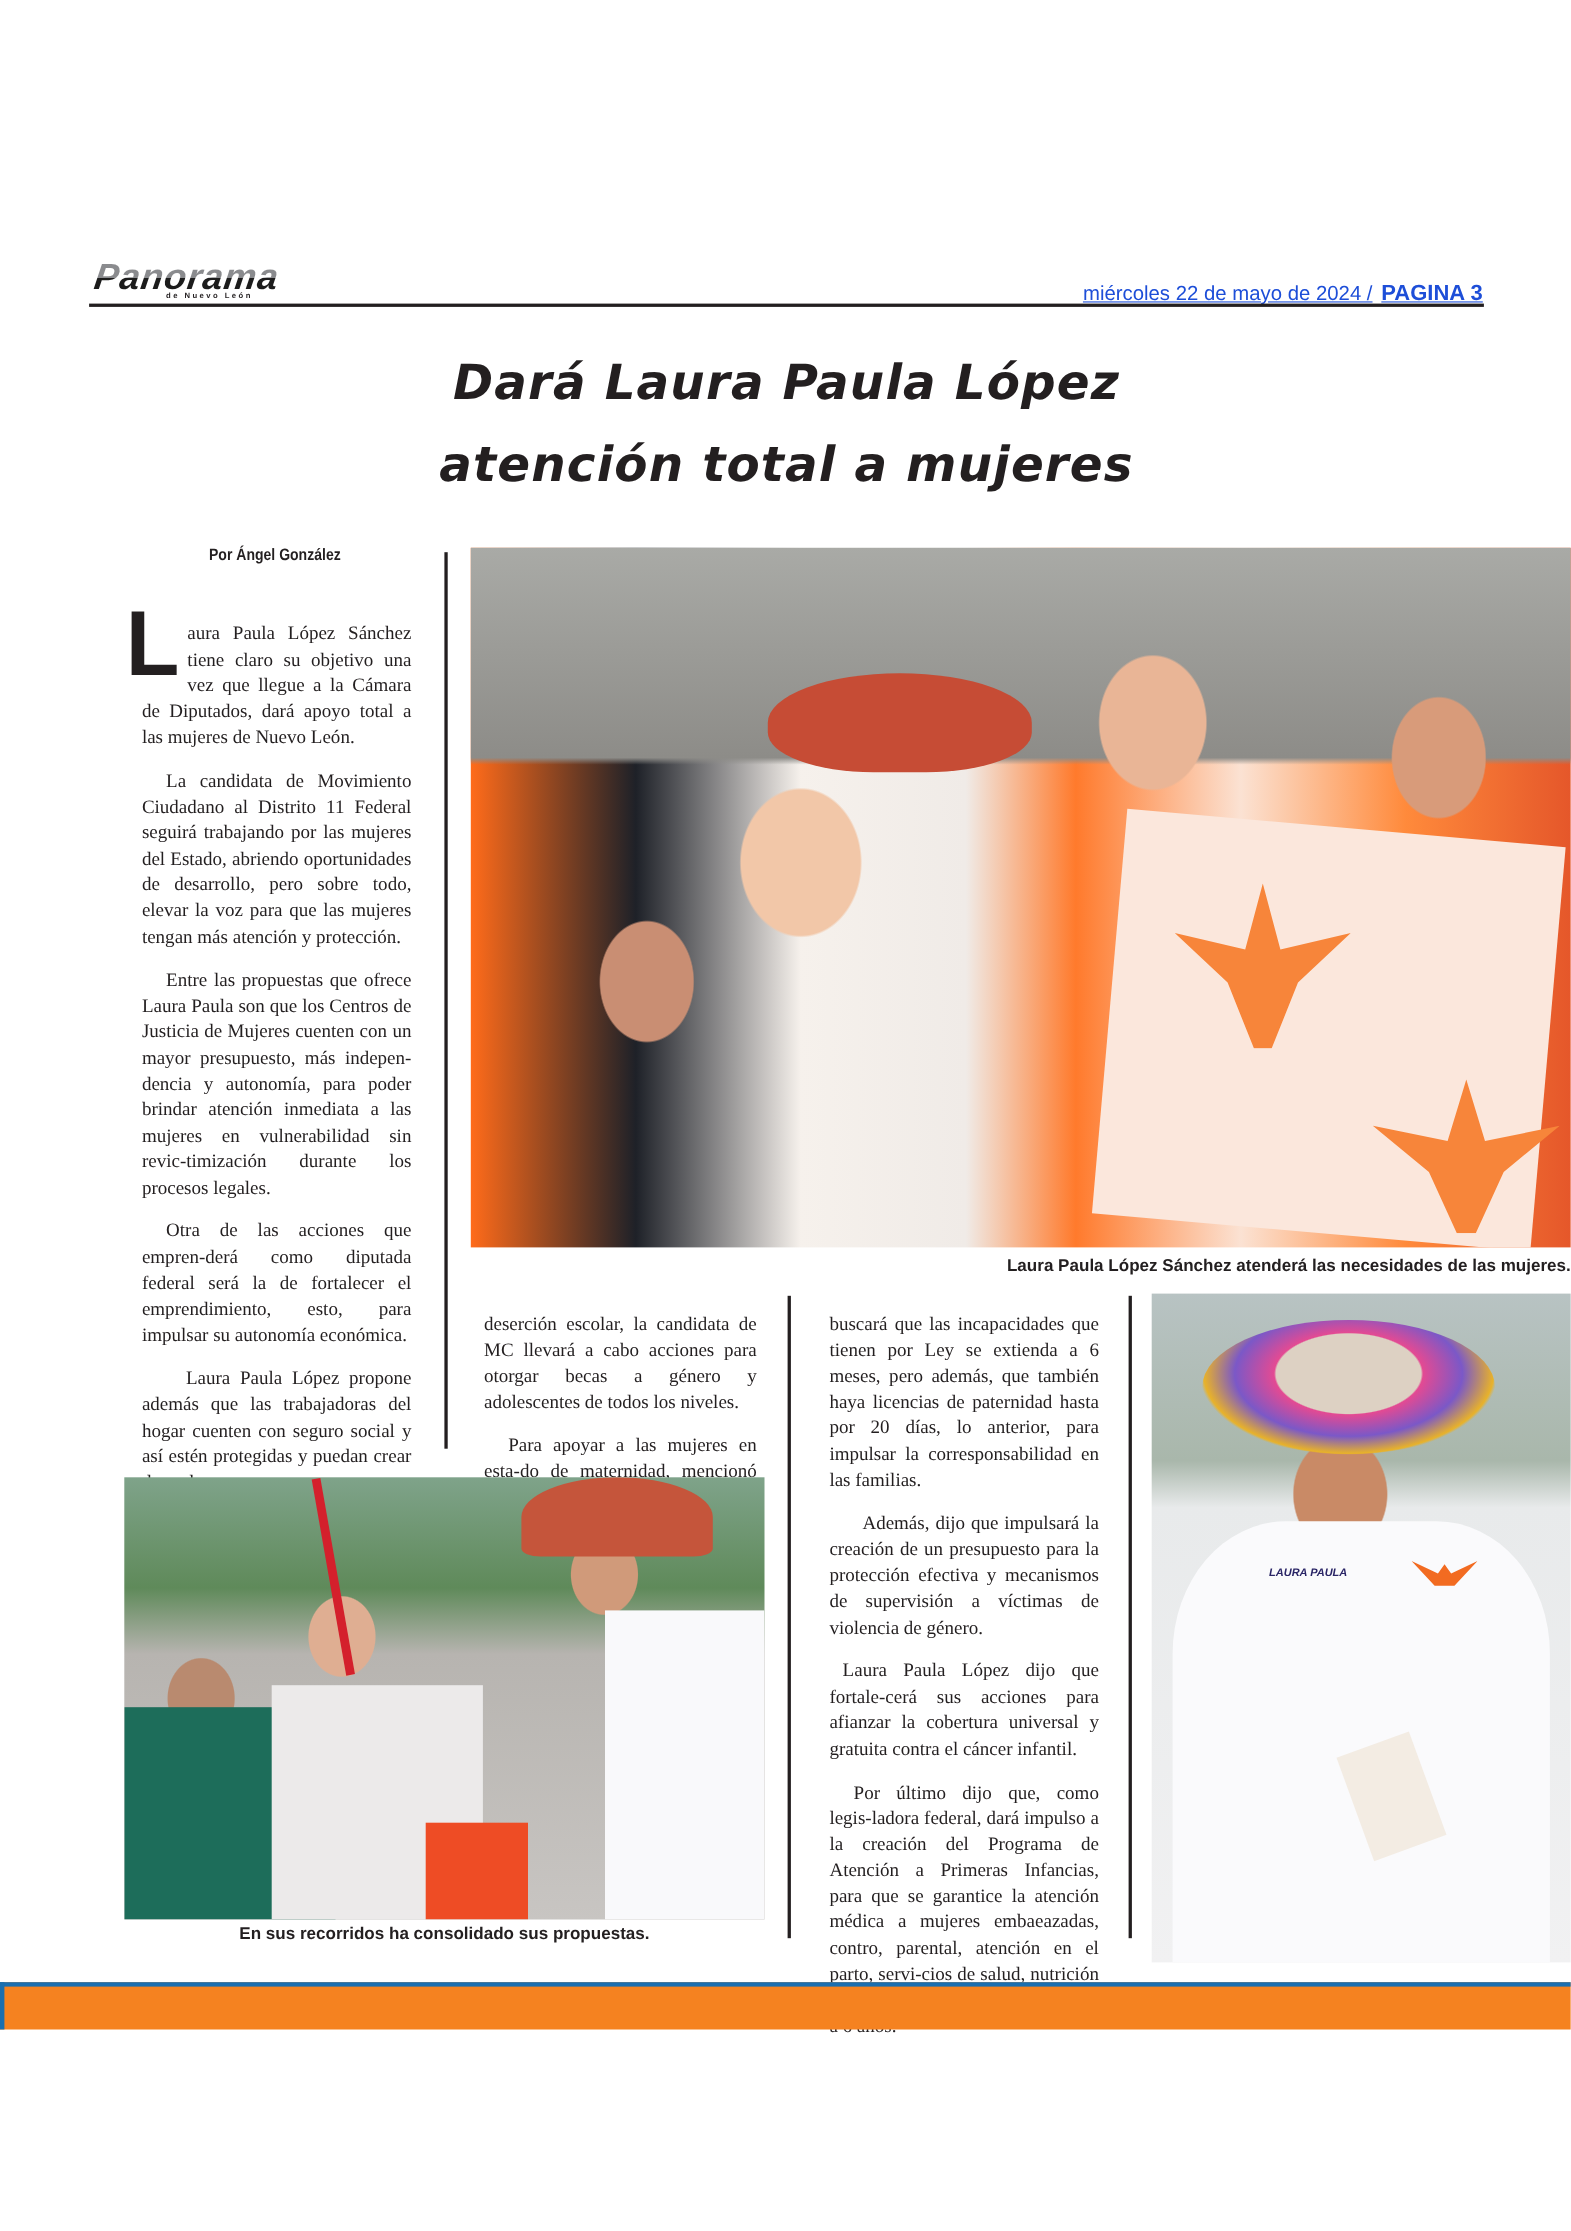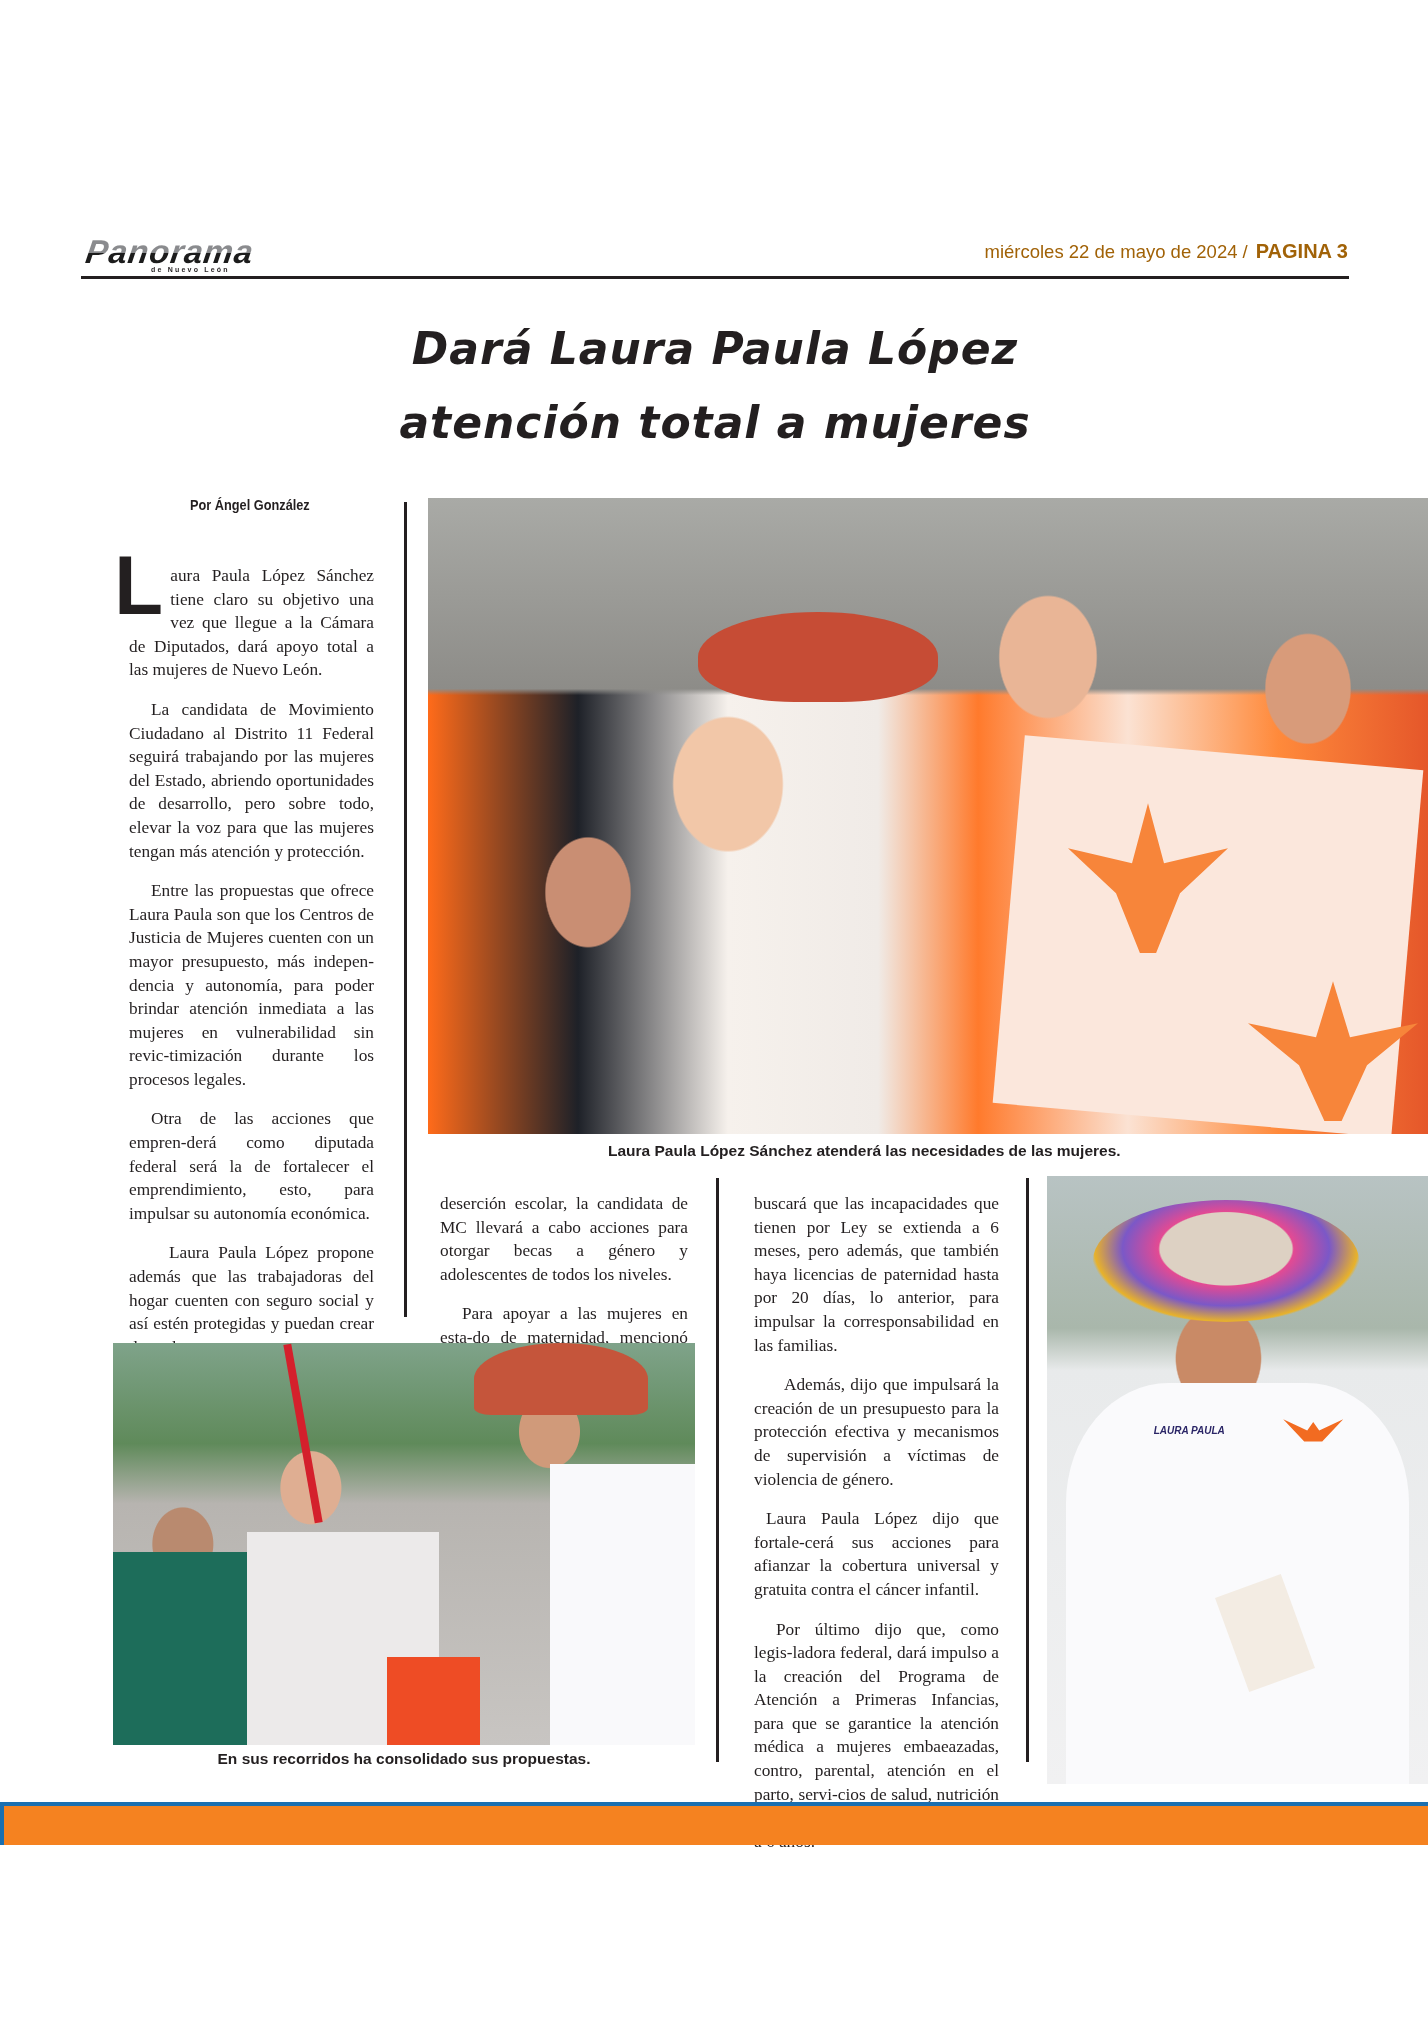--- a/index.html
+++ b/index.html
@@ -4,21 +4,21 @@
 <style>
   html, body { margin:0; padding:0; background:#ffffff; }
   body { width:1428px; height:2028px; position:relative; overflow:hidden; font-family:"Liberation Serif", serif; color:#231f20; }
   .abs { position:absolute; }
 
   
   .logo { left:86px; top:236px; width:200px; height:34px; }
   .logo-word { font-family:"Liberation Sans", sans-serif; font-weight:bold; font-style:italic; font-size:33px; letter-spacing:1px; color:#6d6e71; line-height:32px; transform:skewX(-8deg); display:block;
      background:linear-gradient(180deg,#8a8b8e 0%,#8a8b8e 52%,#1c1c1c 53%,#1c1c1c 100%); -webkit-background-clip:text; background-clip:text; -webkit-text-fill-color:transparent; }
   .logo-sub { font-family:"Liberation Sans", sans-serif; font-weight:bold; font-size:7px; letter-spacing:2.2px; color:#231f20; position:absolute; left:65px; top:30px; }
-  .date-line { right:80px; top:240px; font-family:"Liberation Sans", sans-serif; font-size:18.5px; color:#a16207; white-space:nowrap; }
+  .date-line { right:80px; top:256px; font-family:"Liberation Sans", sans-serif; font-size:18.5px; color:#1d4ed8; white-space:nowrap;text-decoration:underline; }
   .date-line .page { font-weight:bold; font-size:20px; margin-left:8px; }
   .head-rule { left:81px; top:276px; width:1268px; height:3px; background:#231f20; }
 
   
   .headline { left:200px; top:312px; width:1030px; text-align:center; font-family:"DejaVu Sans", sans-serif; font-weight:bold; font-style:italic; font-size:44px; line-height:74px; color:#231f20; letter-spacing:1px; }
 
   
   .byline { left:190px; top:496px; font-family:"Liberation Sans", sans-serif; font-weight:bold; font-size:15px; transform:scaleX(0.85); transform-origin:left; color:#231f20; }
 
   
@@ -45,21 +45,21 @@
        radial-gradient(ellipse 70px 90px at 16% 62%, #c98e73 0 60%, transparent 62%),
        radial-gradient(ellipse 70px 90px at 92% 70%, #dca07f 0 60%, transparent 62%),
        linear-gradient(180deg, #a9aaa6 0%, #8d8c88 30%, rgba(0,0,0,0) 31%),
        linear-gradient(90deg, #ff6b1a 0%, #1e2128 15%, #f6f1ec 30%, #f0ebe7 45%, #ff7a2c 55%, #fbe2d3 70%, #ff8a3b 85%, #e5572a 100%); }
   .photo1 .banner { position:absolute; left:58%; top:40%; width:40%; height:58%; background:#fbe7dc; transform:rotate(5deg); }
   .photo1 .bird { position:absolute; left:64%; top:48%; width:160px; height:150px; background:#f7853a; clip-path:polygon(0 30%,40% 40%,50% 0,60% 40%,100% 30%,70% 60%,55% 100%,45% 100%,30% 60%); }
   .photo1 .bird2 { left:82%; top:76%; width:170px; height:140px; }
   .photo1 .hat { position:absolute; left:27%; top:18%; width:240px; height:90px; background:#c64c35; border-radius:50% 50% 40% 40%; }
 
   .caption { font-family:"Liberation Sans", sans-serif; font-weight:bold; font-size:15.5px; color:#231f20; text-align:center; white-space:nowrap; }
-  .cap1 { left:428px; top:1142px; width:1000px; padding-left:180px; box-sizing:border-box; text-align:left; }
+  .cap1 { left:428px; top:1142px; width:1000px; padding-left:180px; box-sizing:border-box; text-align:right; }
 
   .photo2 { left:113px; top:1343px; width:582px; height:402px;
      background:
        radial-gradient(ellipse 50px 60px at 12% 50%, #b98a6f 0 60%, transparent 62%),
        radial-gradient(ellipse 50px 60px at 34% 36%, #dfae92 0 60%, transparent 62%),
        radial-gradient(ellipse 50px 60px at 75% 22%, #d09a7a 0 60%, transparent 62%),
        linear-gradient(180deg, #7fa38a 0%, #5f8a5a 25%, #b7b4b0 40%, #c8c5c2 100%); }
   .photo2 .jacket { position:absolute; left:0; top:52%; width:33%; height:48%; background:#1d6d5a; }
   .photo2 .hoodie { position:absolute; left:23%; top:47%; width:33%; height:53%; background:#eceaea; }
   .photo2 .shirt { position:absolute; left:75%; top:30%; width:25%; height:70%; background:#f9f9fb; }

